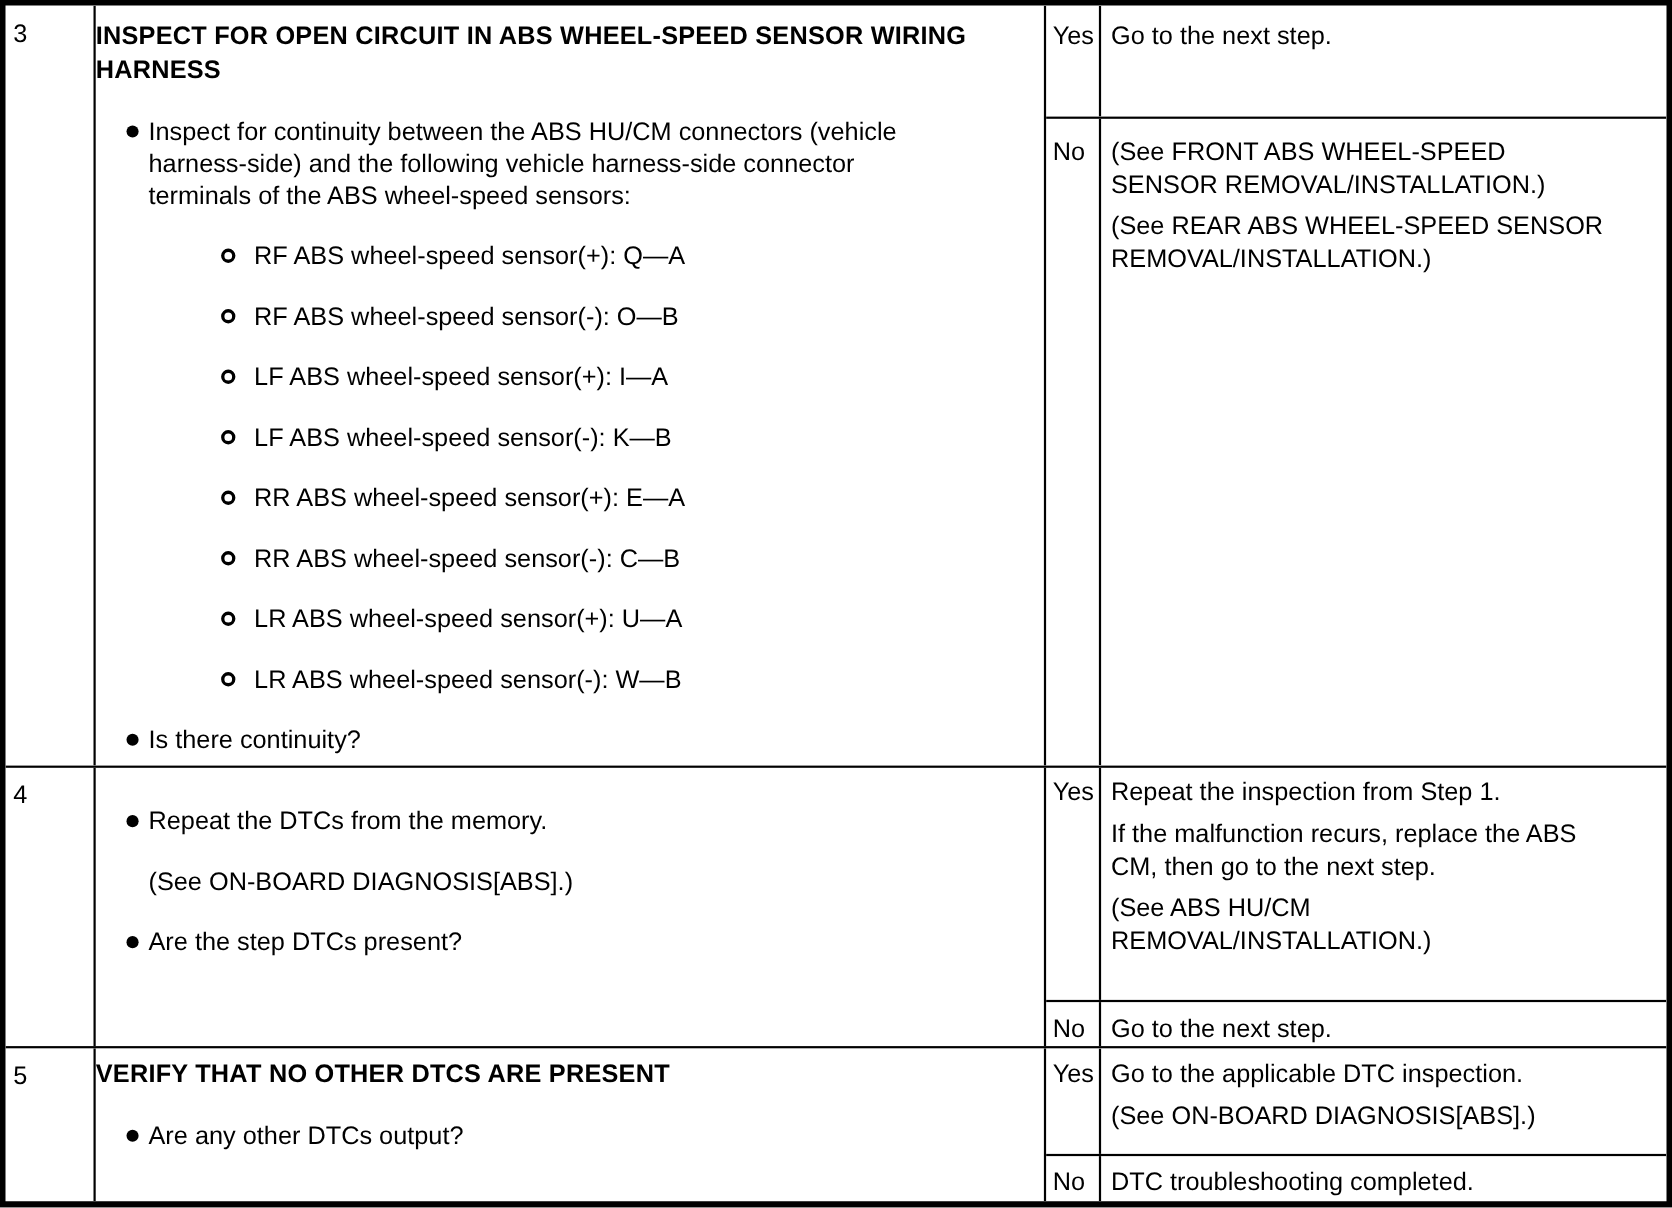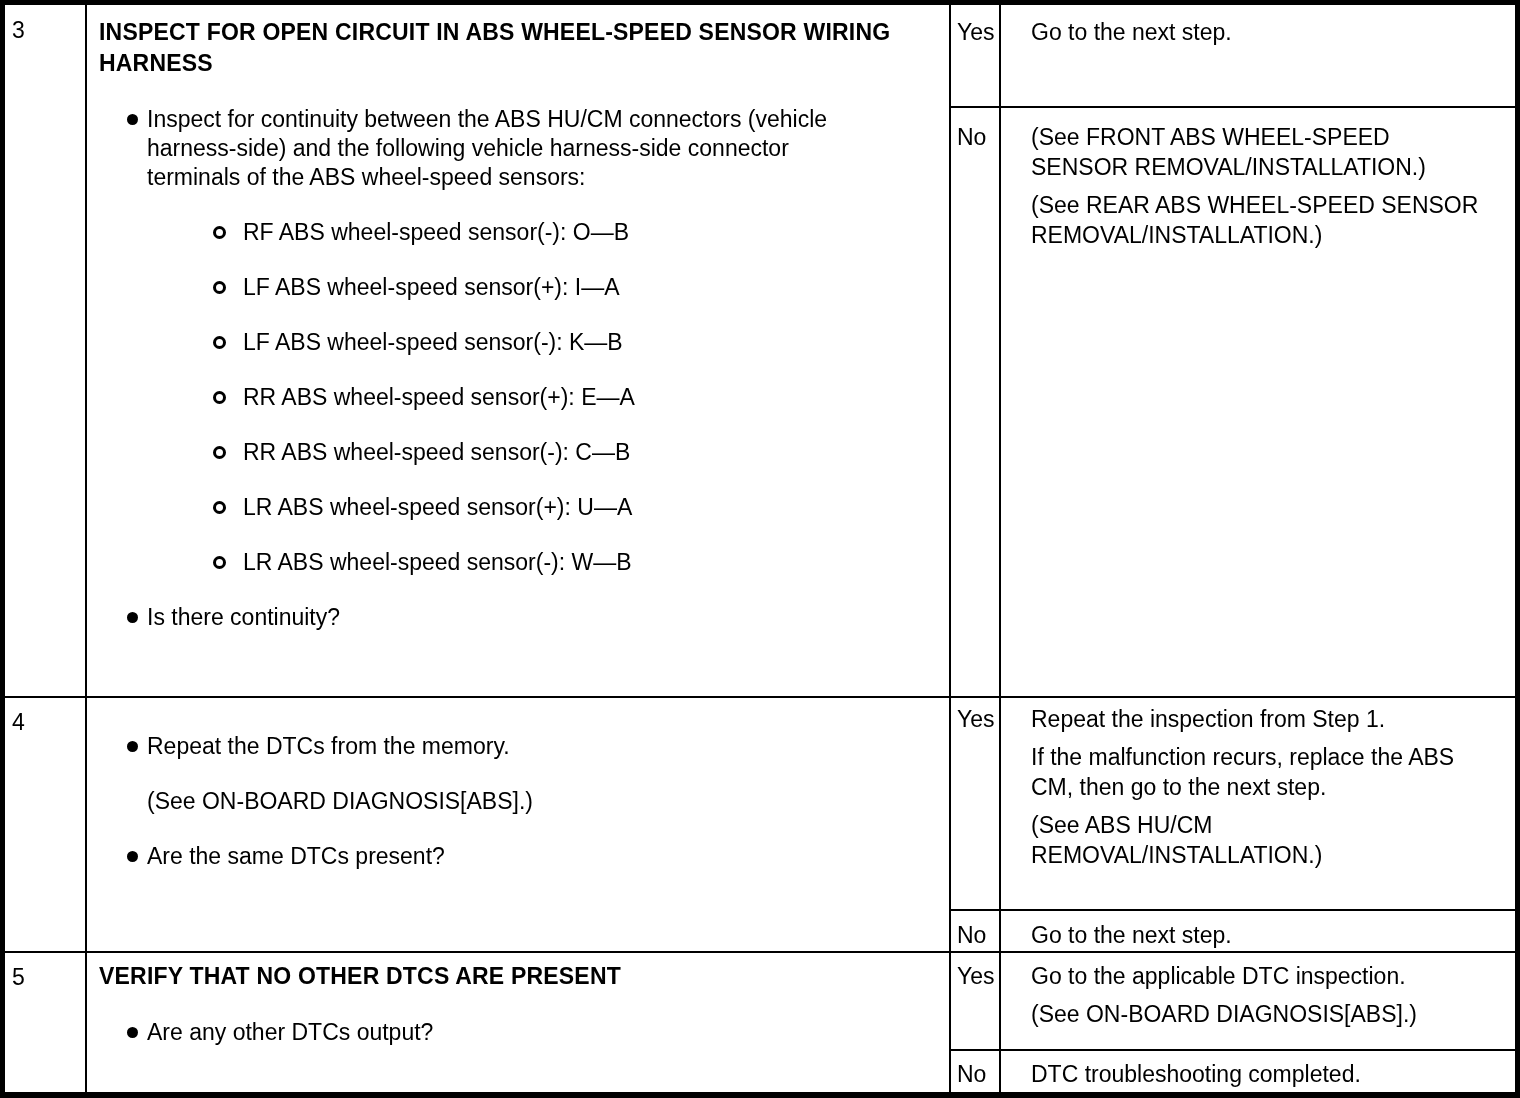--- a/index.html
+++ b/index.html
@@ -36,21 +36,21 @@
     width: 82px;
     flex: 0 0 82px;
     border-right: 2px solid #000;
     padding: 11px 4px 0 7px;
     overflow: hidden;
   }
   .cell.action {
     width: 864px;
     flex: 0 0 864px;
     border-right: 2px solid #000;
-    padding: 8px 6px 0 12px;
+    padding: 8px 6px 0 0;
     overflow: hidden;
   }
   .r3 .cell.step, .r3 .cell.action { padding-top: 12px; }
 
   .title {
     font-weight: bold;
     line-height: 31px;
     white-space: pre-line;
     letter-spacing: 0.2px;
   }
@@ -72,21 +72,21 @@
   .circ {
     flex: 0 0 auto;
     width: 13px; height: 13px;
     margin-top: 8px;
     border: 3px solid #000;
     border-radius: 50%;
     background: #fff;
   }
 
   .results { flex: 1 1 auto; display: flex; flex-direction: column; overflow: hidden; }
-  .rrow { display: flex; width: 100%; overflow: hidden; gap: 21px; }
+  .rrow { display: flex; width: 100%; overflow: hidden; }
   .rrow.first { border-bottom: 2px solid #000; }
   .rrow.last { flex: 1 1 auto; }
   .r3 .rrow.first { height: 103px; flex: 0 0 103px; }
   .r4 .rrow.first { height: 213px; flex: 0 0 213px; }
   .r5 .rrow.first { height: 98px; flex: 0 0 98px; }
 
   .ans {
     width: 50px;
     flex: 0 0 50px;
     border-right: 2px solid #000;
@@ -121,20 +121,24 @@
         <div class="title">INSPECT FOR OPEN CIRCUIT IN ABS WHEEL-SPEED SENSOR WIRING
 HARNESS</div>
         <div class="item l1">
           <span class="dot"></span>
           <span class="txt">Inspect for continuity between the ABS HU/CM connectors (vehicle
 harness-side) and the following vehicle harness-side connector
 terminals of the ABS wheel-speed sensors:</span>
         </div>
         <div class="item l2">
           <span class="circ"></span>
+          <span class="txt">RF ABS wheel-speed sensor(+): Q—A</span>
+        </div>
+        <div class="item l2">
+          <span class="circ"></span>
           <span class="txt">RF ABS wheel-speed sensor(-): O—B</span>
         </div>
         <div class="item l2">
           <span class="circ"></span>
           <span class="txt">LF ABS wheel-speed sensor(+): I—A</span>
         </div>
         <div class="item l2">
           <span class="circ"></span>
           <span class="txt">LF ABS wheel-speed sensor(-): K—B</span>
         </div>
@@ -189,21 +193,21 @@
       <div class="cell action">
         <div class="item l1">
           <span class="dot"></span>
           <span class="txt">Repeat the DTCs from the memory.</span>
         </div>
         <div class="item note">
           <span class="txt">(See ON-BOARD DIAGNOSIS[ABS].)</span>
         </div>
         <div class="item l1">
           <span class="dot"></span>
-          <span class="txt">Are the same DTCs present?</span>
+          <span class="txt">Are the step DTCs present?</span>
         </div>
       </div>
       <div class="results">
         <div class="rrow first">
           <div class="ans">
             <span>Yes</span>
           </div>
           <div class="rtxt">
             <p>Repeat the inspection from Step 1.</p>
             <p>If the malfunction recurs, replace the ABS

